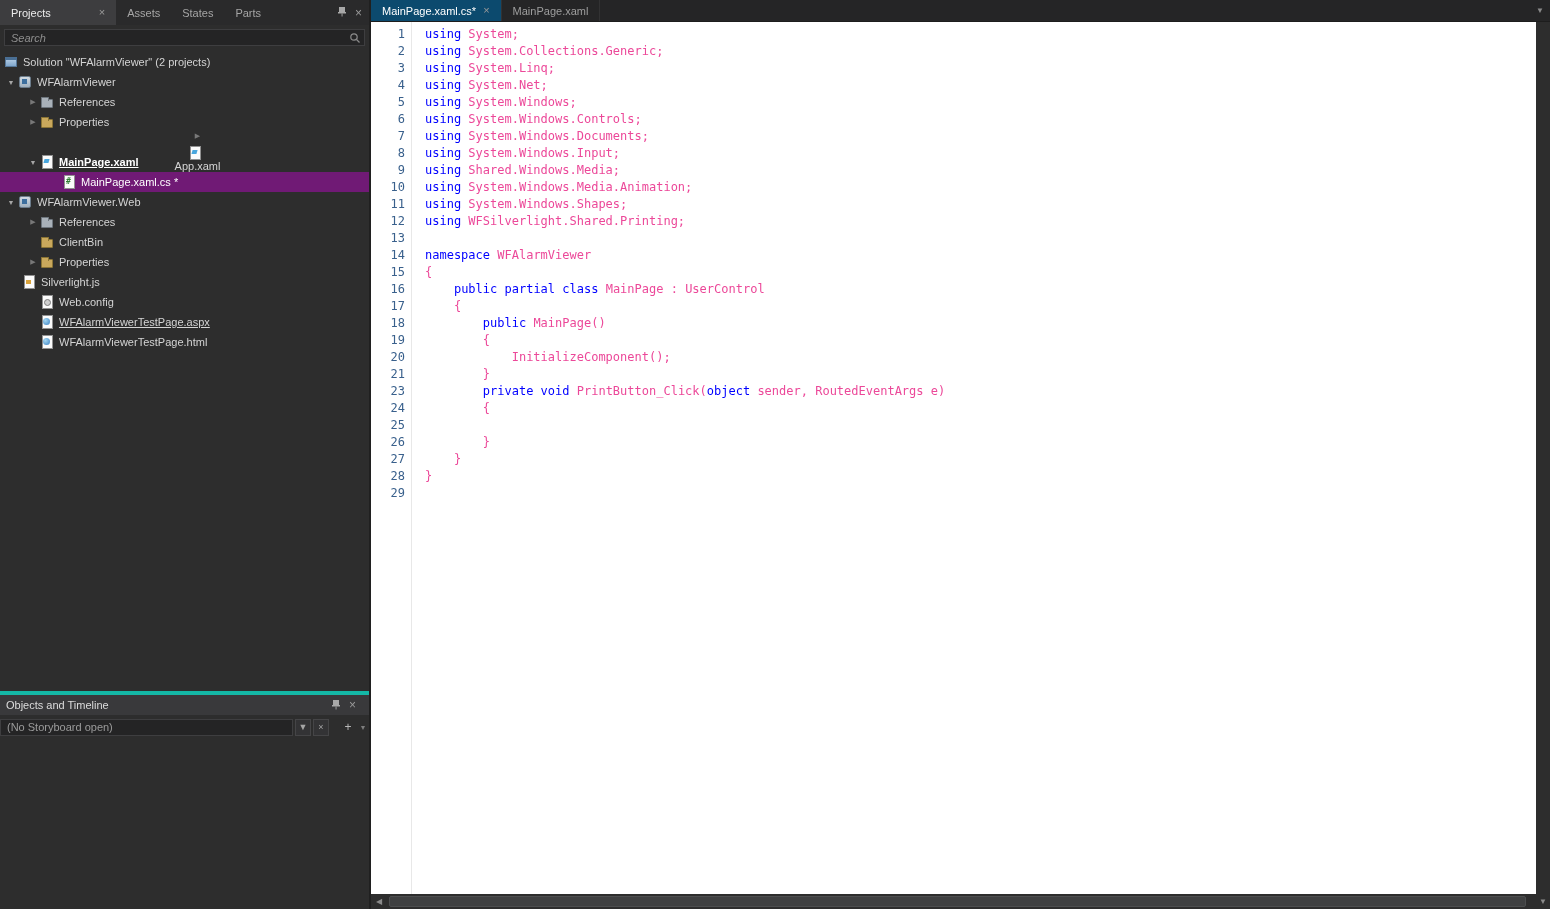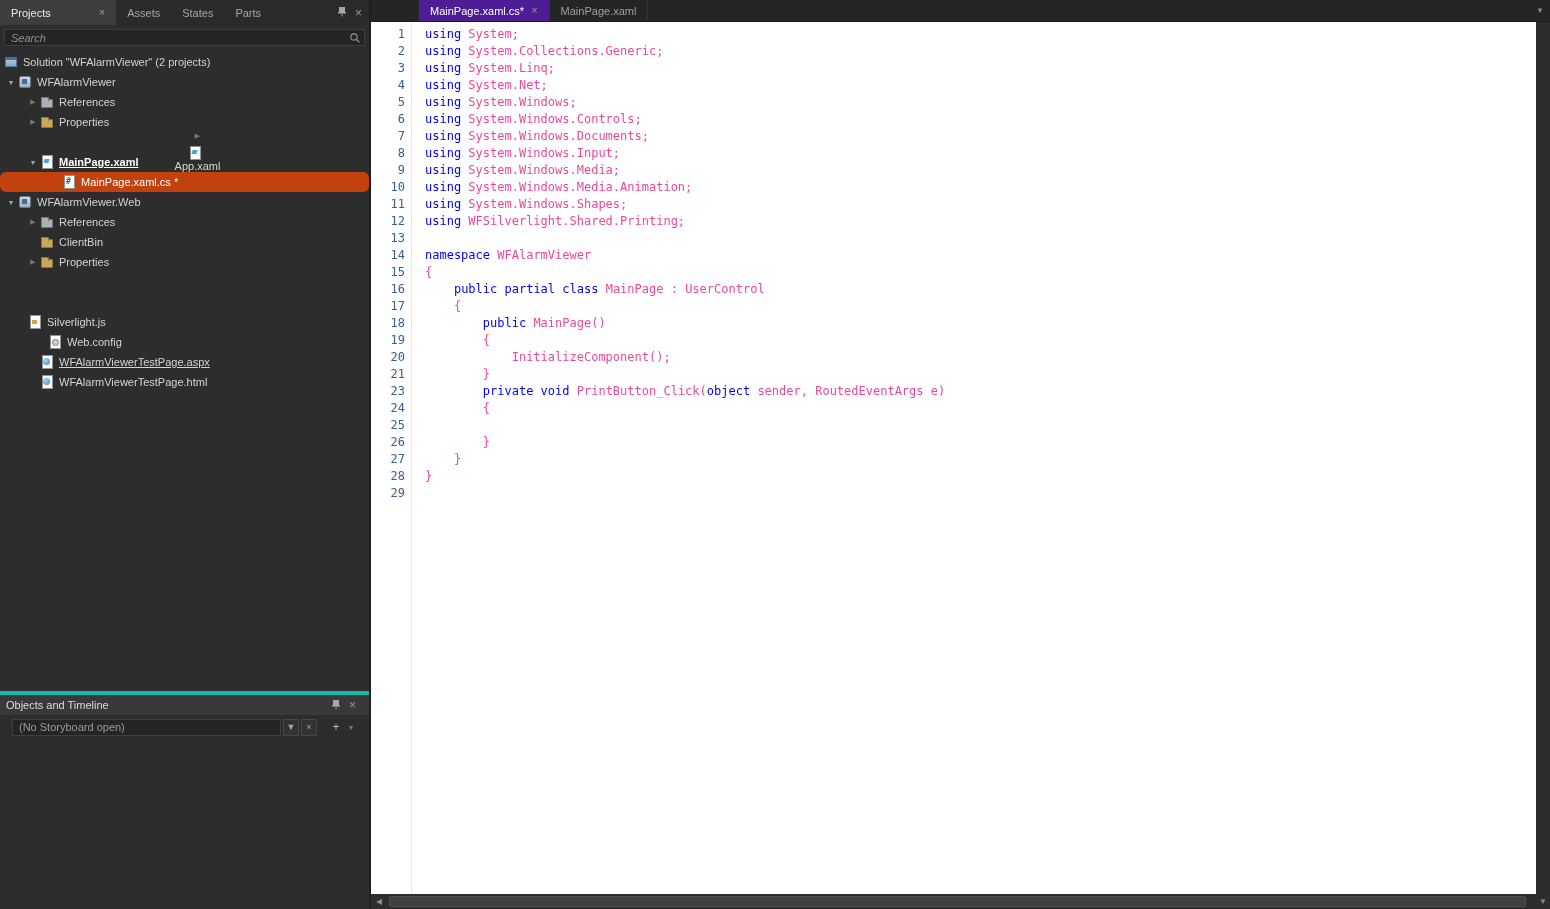--- a/index.html
+++ b/index.html
@@ -18,21 +18,21 @@
   .bar-close { font-size: 12px; }
 
   .search-row { padding: 4px 4px 3px; flex: 0 0 24px; }
   .search-box { height: 17px; background: #242425; border: 1px solid #3e3e40; display: flex; align-items: center; }
   .search-box input { flex: 1; background: transparent; border: none; outline: none; color: #b5b5b5; font: italic 11px "Liberation Sans", sans-serif; padding: 0 4px 0 6px; }
   .search-box input::placeholder { color: #8f8f8f; font-style: italic; }
   .mag { width: 18px; display: flex; justify-content: center; align-items: center; }
 
   .tree { flex: 1; overflow: hidden; padding-top: 3px; font-size: 11px; }
   .tree-row { height: 20px; display: flex; align-items: center; color: #d4d4d4; white-space: nowrap; }
-  .tree-row.selected { background: #c2410c; color: #ffffff; border-radius: 6px; }
+  .tree-row.selected { background: #701a75; color: #ffffff; }
   .expander { flex: 0 0 14px; text-align: center; color: #a6a6a6; font-size: 7px; }
   .expander.col { color: #787878; }
   .tree-label { white-space: nowrap; }
   .tree-label.bold { font-weight: bold; color: #ffffff; }
   .tree-label.underline { text-decoration: underline; }
 
   .tree-icon { width: 14px; height: 14px; flex: 0 0 14px; margin-right: 5px; position: relative; display: inline-block; }
   .icon-solution::before { content: ""; position: absolute; left: 1px; top: 2px; right: 1px; bottom: 2px; background: linear-gradient(#bcd2e8, #7fa6cc); border: 1px solid #56789a; }
   .icon-solution::after { content: ""; position: absolute; left: 1px; top: 2px; right: 1px; height: 3px; background: #4a6f94; }
   .icon-project::before { content: ""; position: absolute; inset: 1px; background: linear-gradient(#d3dbe2, #9fb0bf); border: 1px solid #6b7b8a; border-radius: 2px; }
@@ -43,33 +43,33 @@
   .icon-references::after { background: #a9b1b9; border-color: #6e767e; }
   .icon-xaml::before, .icon-cs::before, .icon-js::before, .icon-config::before, .icon-webpage::before { content: ""; position: absolute; left: 2px; top: 0; width: 9px; height: 12px; background: #fbfbfb; border: 1px solid #919191; }
   .icon-xaml::after { content: ""; position: absolute; left: 4px; top: 4px; width: 5px; height: 4px; background: #49a6dd; transform: skewX(-16deg); }
   .icon-cs::after { content: "#"; position: absolute; left: 4px; top: 2px; font: bold 8px "DejaVu Sans Mono", monospace; color: #2e7d32; }
   .icon-js::after { content: ""; position: absolute; left: 4px; top: 5px; width: 5px; height: 4px; background: #d9a33c; }
   .icon-config::after { content: ""; position: absolute; left: 4px; top: 4px; width: 5px; height: 5px; border: 1px solid #7d7d7d; border-radius: 50%; background: #cfcfcf; }
   .icon-webpage::after { content: ""; position: absolute; left: 3px; top: 3px; width: 7px; height: 7px; border-radius: 50%; background: radial-gradient(circle at 35% 35%, #a5d7f2, #3a82c4); }
 
   .objects-panel { flex: 0 0 218px; display: flex; flex-direction: column; border-top: 4px solid #14b8a6; }
   .objects-header { height: 20px; background: #39393b; display: flex; align-items: center; padding: 0 6px; color: #dcdcdc; font-size: 11px; flex: 0 0 20px; }
-  .storyboard-row { height: 24px; display: flex; align-items: center; gap: 2px; padding: 3px 12px; flex: 0 0 24px; }
+  .storyboard-row { height: 24px; display: flex; align-items: center; gap: 2px; padding: 3px 0; flex: 0 0 24px; }
   .sb-dropdown { flex: 1; height: 17px; background: #242425; border: 1px solid #3e3e40; color: #9b9b9b; font-size: 11px; display: flex; align-items: center; padding: 0 6px; }
   .sb-btn { width: 16px; height: 17px; background: #333335; border: 1px solid #454547; color: #a5a5a5; font-size: 9px; display: flex; align-items: center; justify-content: center; }
   .sb-plus { width: 14px; text-align: center; color: #b8b8b8; font-size: 12px; margin-left: 10px; }
   .sb-caret { color: #7d7d7d; font-size: 7px; width: 12px; text-align: center; }
   .objects-empty { flex: 1; background: #2d2d2d; }
 
   
   .editor { flex: 1; display: flex; flex-direction: column; min-width: 0; }
   .editor-top { height: 22px; flex: 0 0 22px; background: #252526; display: flex; align-items: stretch; border-bottom: 1px solid #1d1d1d; }
   .etab-list { display: flex; }
   .etab { display: flex; align-items: center; gap: 7px; padding: 0 11px; font-size: 11px; color: #9e9e9e; border-right: 1px solid #323233; cursor: default; }
-  .etab.active { color: #ffffff; background: #4c1d95; margin-left: 48px; }
+  .etab.active { color: #ffffff; background: #0c4a6e; }
   .tab-overflow { margin-left: auto; color: #8a8a8a; font-size: 8px; display: flex; align-items: center; padding: 0 6px; }
 
   .editor-body { flex: 1; display: flex; min-height: 0; }
   .code-wrap { flex: 1; background: #ffffff; position: relative; padding-top: 4px; overflow: hidden; }
   .code-wrap::before { content: ""; position: absolute; left: 40px; top: 0; bottom: 0; width: 1px; background: #e8e8e8; }
   .code-line { display: flex; height: 17px; line-height: 17px; font-family: "DejaVu Sans Mono", monospace; font-size: 12px; }
   .gutter { flex: 0 0 34px; text-align: right; color: #39608c; }
   .line-text { white-space: pre; padding-left: 20px; color: #000000; }
   .tok-k { color: #0000ff; }
   .tok-p { color: #ec4899; }
@@ -176,26 +176,26 @@
         <div class="tree-row" style="padding-left: 26px;">
           <span class="expander"></span>
           <span class="tree-icon icon-folder"></span>
           <span class="tree-label">ClientBin</span>
         </div>
         <div class="tree-row" style="padding-left: 26px;">
           <span class="expander col">▶</span>
           <span class="tree-icon icon-folder"></span>
           <span class="tree-label">Properties</span>
         </div>
-        <div class="tree-row" style="padding-left: 14px; margin-top: 40px;">
+        <div class="tree-row" style="padding-left: 8px;">
           <span class="expander"></span>
           <span class="tree-icon icon-js"></span>
           <span class="tree-label">Silverlight.js</span>
         </div>
-        <div class="tree-row" style="padding-left: 26px; margin-left: 8px;">
+        <div class="tree-row" style="padding-left: 26px;">
           <span class="expander"></span>
           <span class="tree-icon icon-config"></span>
           <span class="tree-label">Web.config</span>
         </div>
         <div class="tree-row" style="padding-left: 26px;">
           <span class="expander"></span>
           <span class="tree-icon icon-webpage"></span>
           <span class="tree-label underline">WFAlarmViewerTestPage.aspx</span>
         </div>
         <div class="tree-row" style="padding-left: 26px;">
@@ -278,21 +278,21 @@
             <div class="code-line">
               <span class="gutter">7</span>
               <span class="line-text"><span class="tok-k">using</span><span class="tok-p"> System.Windows.Documents;</span></span>
             </div>
             <div class="code-line">
               <span class="gutter">8</span>
               <span class="line-text"><span class="tok-k">using</span><span class="tok-p"> System.Windows.Input;</span></span>
             </div>
             <div class="code-line">
               <span class="gutter">9</span>
-              <span class="line-text"><span class="tok-k">using</span><span class="tok-p"> System.Windows.Media;</span></span>
+              <span class="line-text"><span class="tok-k">using</span><span class="tok-p"> Shared.Windows.Media;</span></span>
             </div>
             <div class="code-line">
               <span class="gutter">10</span>
               <span class="line-text"><span class="tok-k">using</span><span class="tok-p"> System.Windows.Media.Animation;</span></span>
             </div>
             <div class="code-line">
               <span class="gutter">11</span>
               <span class="line-text"><span class="tok-k">using</span><span class="tok-p"> System.Windows.Shapes;</span></span>
             </div>
             <div class="code-line">

